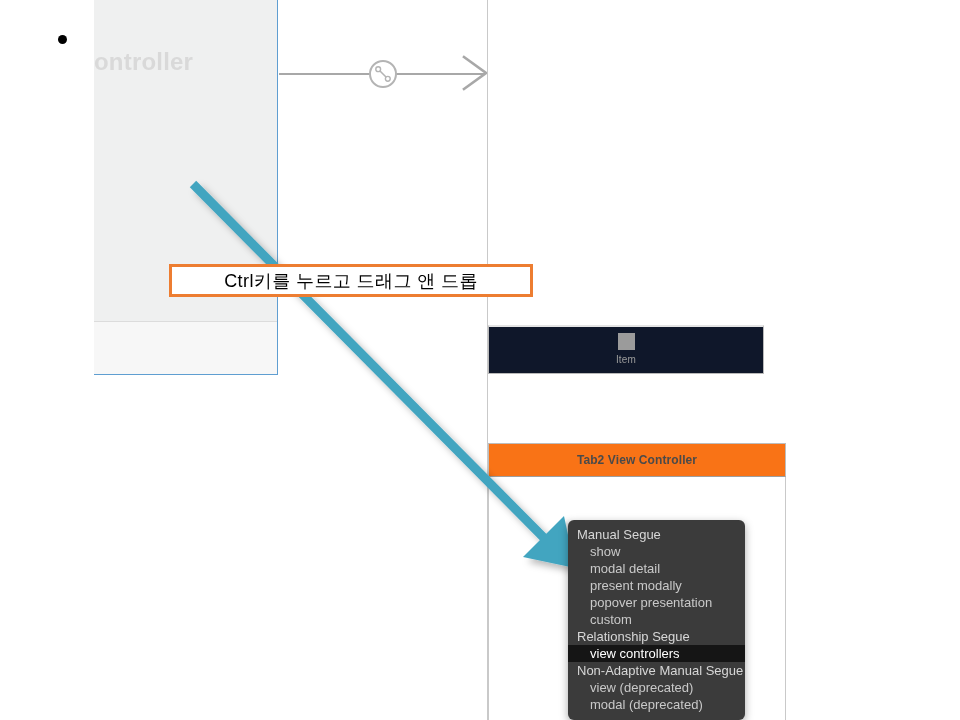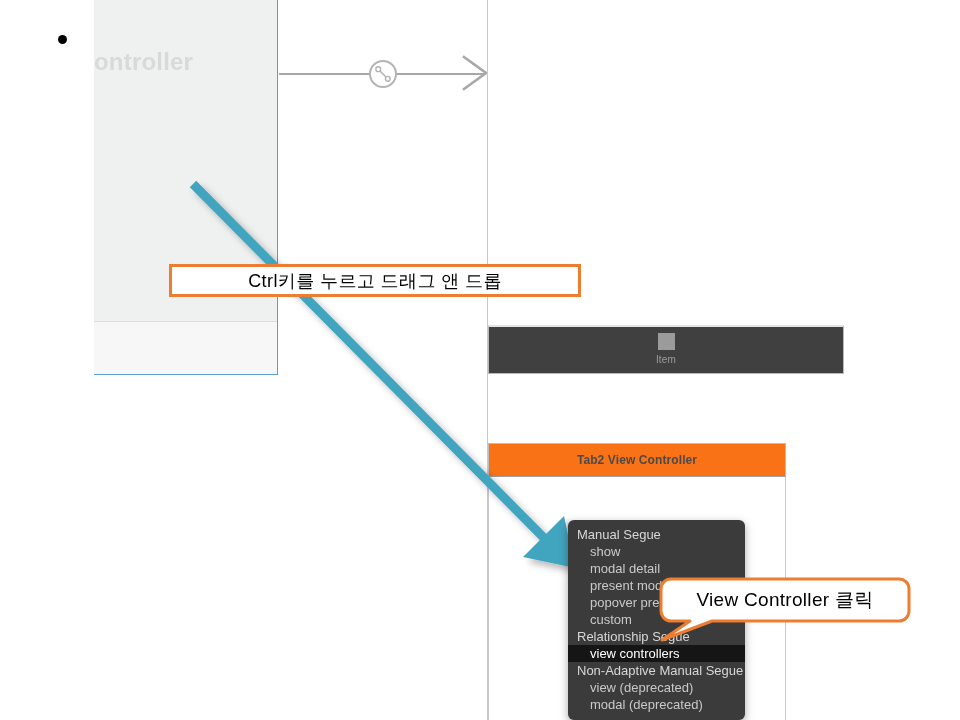--- a/index.html
+++ b/index.html
@@ -108,23 +108,23 @@
     width: 1px;
     height: 720px;
     background: #c9c9c9;
   }
 
   
   .tabbar {
     position: absolute;
     left: 488px;
     top: 325px;
-    width: 356px;
+    width: 276px;
     height: 49px;
-    background: #404040;
+    background: #0f172a;
     border: 1px solid #b9b9b9;
     border-top: 2px solid #e4e4e4;
     box-sizing: border-box;
   }
   .tabbar-item {
     position: absolute;
     left: 0; right: 0;
     top: 6px;
     display: flex;
     flex-direction: column;
@@ -216,21 +216,21 @@
     background: #151515;
     color: #ffffff;
     font-weight: normal;
   }
 
   
   .callout-rect {
     position: absolute;
     left: 169px;
     top: 264px;
-    width: 412px;
+    width: 364px;
     height: 33px;
     background: #ffffff;
     border: 3px solid #ed7d31;
     box-sizing: border-box;
     display: flex;
     align-items: center;
     justify-content: center;
   }
   .callout-rect-text {
     font-size: 18px;
@@ -337,21 +337,14 @@
 
     <div class="menu-header">Non-Adaptive Manual Segue</div>
     <div class="menu-item">view (deprecated)</div>
     <div class="menu-item">modal (deprecated)</div>
   </div>
 
   <div class="callout-rect">
     <span class="callout-rect-text">Ctrl키를 누르고 드래그 앤 드롭</span>
   </div>
 
-  <div class="callout-bubble">
-    <svg width="250" height="44" viewBox="0 0 250 44" aria-hidden="true">
-      <path d="M 11 1 H 239 A 10 10 0 0 1 249 11 V 33 A 10 10 0 0 1 239 43 H 52
-               L 2 62 L 30 43 H 11 A 10 10 0 0 1 1 33 V 11 A 10 10 0 0 1 11 1 Z" fill="#ffffff" stroke="#ed7d31" stroke-width="3" stroke-linejoin="round"></path>
-    </svg>
-    <div class="callout-bubble-text">View Controller 클릭</div>
-  </div>
 
 </div>
 
 </body></html>

